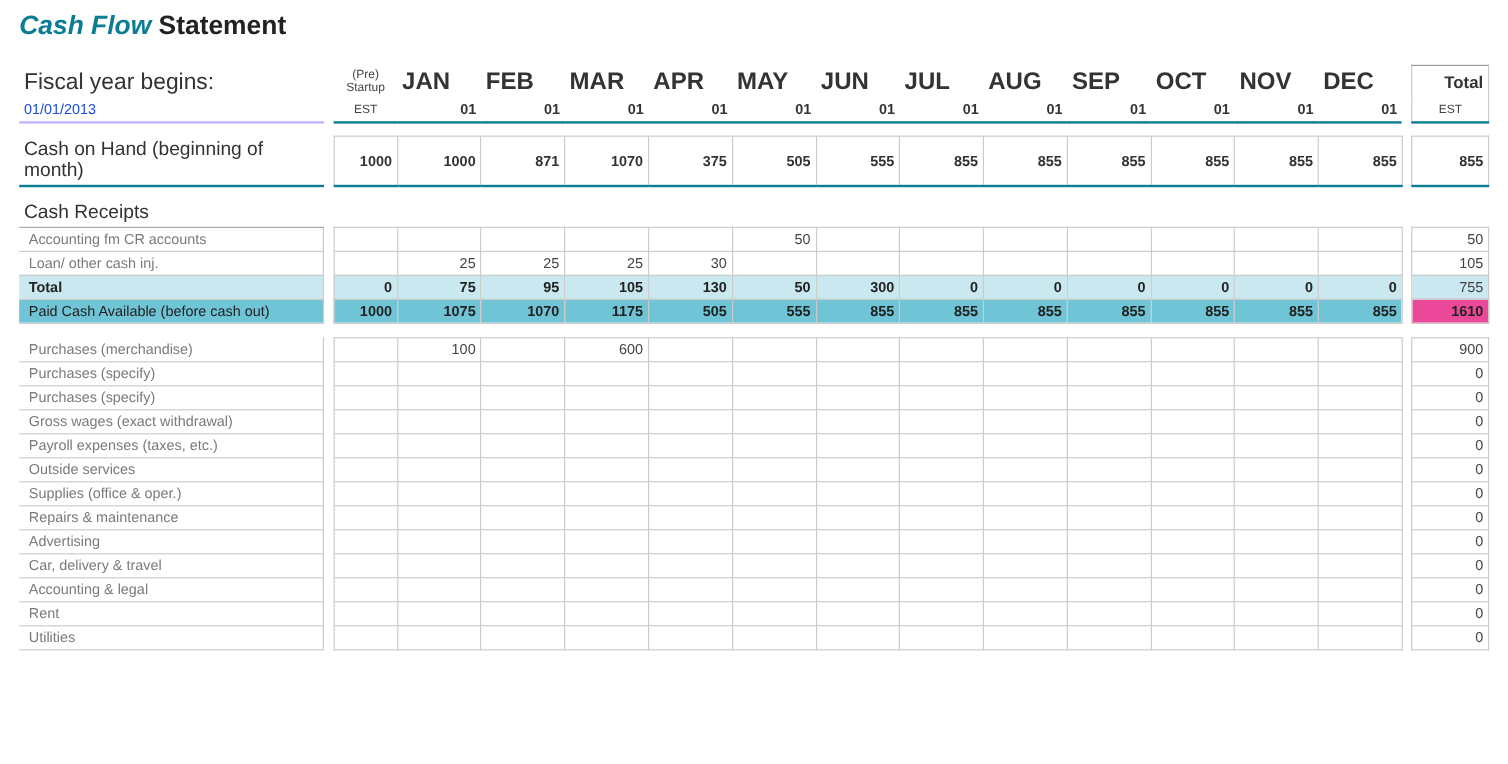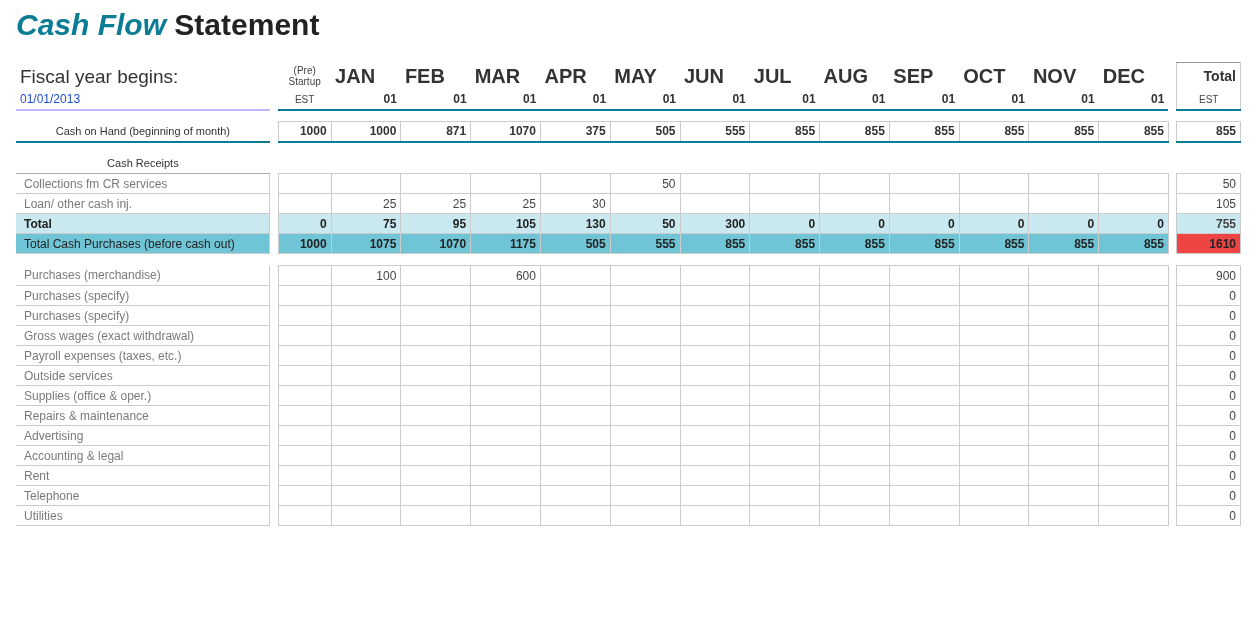--- a/index.html
+++ b/index.html
@@ -7,21 +7,21 @@
     margin: 0;
     padding: 8px 16px;
     font-family: Verdana, Geneva, Tahoma, sans-serif;
     font-size: 12px;
     color: #333;
     background: #fff;
     width: 1257px;
   }
   .title {
     font-family: "Trebuchet MS", Verdana, sans-serif;
-    font-size: 30px;
+    font-size: 22px;
     font-weight: bold;
     margin-bottom: 20px;
   }
   .title-cash { color: #0a7c94; font-style: italic; }
   .title-rest { color: #222; }
   table {
     border-collapse: collapse;
     width: 100%;
     table-layout: fixed;
   }
@@ -36,38 +36,38 @@
   .hdr-pre  { font-size: 10px; text-align: center; color:#444; line-height:1.1; }
   .hdr-est  { font-size: 10px; text-align: center; color:#444; border-bottom:2px solid #0a7c94;}
   .hdr-mon  { font-size: 20px; font-weight: bold; }
   .hdr-sub  { font-size: 12px; font-weight: bold; text-align: right; color:#333; border-bottom:2px solid #0a7c94;}
   .hdr-tot  { font-size: 14px; font-weight: bold; text-align: right; border-top:1px solid #999;}
   .hdr-tot-est { font-size:10px; text-align:center; color:#444; border-bottom:2px solid #0a7c94; border-left:1px solid #ccc; border-right:1px solid #ccc;}
   .hdr-tot-top { border-left:1px solid #ccc; border-right:1px solid #ccc;}
 
   tr.spacer td { height: 12px; }
 
-  .section-label { font-size: 11px;  border-bottom: 1px solid #aaa; text-align: center; }
+  .section-label { font-size: 16px;  border-bottom: 1px solid #aaa; }
   .item-label    { font-size: 12px; color:#7a7a7a; padding-left: 8px; border-bottom: 1px solid #ccc; border-right:1px solid #ccc;}
   .bold-label    { font-size: 12px; color:#222; font-weight:bold; padding-left:8px; border-bottom:1px solid #ccc; border-right:1px solid #ccc;}
   .tca-label     { font-size: 12px; color:#222; padding-left:8px; border-bottom:1px solid #ccc; border-right:1px solid #ccc; white-space:nowrap; overflow:hidden;}
 
   .cell    { text-align: right; border: 1px solid #ccc; font-size:12px; color:#444; }
   .cell-b  { text-align: right; border: 1px solid #ccc; font-size:12px; color:#222; font-weight:bold; }
   .tot-cell{ text-align: right; border: 1px solid #ccc; font-size:12px; color:#444; }
 
   tr.coh .section-label { border-bottom: 2px solid #0a7c94; }
   tr.coh .cell, tr.coh .tot-cell { border-bottom: 2px solid #0a7c94; font-weight:bold; color:#333;}
 
   tr.total-row td.cell-b, tr.total-row td.bold-label { background: #c9e8ef; }
-  tr.total-row td.tot-cell { background:#c9e8ef; font-weight:bold; }
+  tr.total-row td.tot-cell { background:#c9e8ef; font-weight:normal; }
   tr.tca-row td { background: #6fc4d6; }
   tr.tca-row td.gap { background: #fff; }
   tr.tca-row .cell-b, tr.tca-row .tot-cell { font-weight:bold; color:#222;}
-  tr.tca-row .tot-cell { background:#ef4444; }
+  tr.tca-row .tot-cell { background:#ec4899; }
 
   td.gap { border: none !important; background:#fff; }
 </style>
 </head>
 <body>
 
 <div class="title">
   <span class="title-cash">Cash Flow</span><span class="title-rest"> Statement</span>
 </div>
 
@@ -166,21 +166,21 @@
   <tr>
     <td class="section-label">Cash Receipts</td>
     <td class="gap"></td>
         <td colspan="13"></td>
         <td class="gap"></td>
         <td></td>
   </tr>
   </tbody>
     <tbody id="receipts-body">
       <tr>
-        <td class="item-label">Collections fm CR services</td>
+        <td class="item-label">Accounting fm CR accounts</td>
         <td class="gap"></td>
         <td class="cell"></td>
         <td class="cell"></td>
         <td class="cell"></td>
         <td class="cell"></td>
         <td class="cell"></td>
         <td class="cell">50</td>
         <td class="cell"></td>
         <td class="cell"></td>
         <td class="cell"></td>
@@ -225,21 +225,21 @@
     <td class="cell-b">0</td>
     <td class="cell-b">0</td>
     <td class="cell-b">0</td>
     <td class="cell-b">0</td>
     <td class="cell-b">0</td>
     <td class="cell-b">0</td>
     <td class="gap"></td>
     <td class="tot-cell">755</td>
   </tr>
   <tr class="tca-row">
-    <td class="tca-label">Total Cash Purchases (before cash out)</td>
+    <td class="tca-label">Paid Cash Available (before cash out)</td>
     <td class="gap"></td>
     <td class="cell-b">1000</td>
     <td class="cell-b">1075</td>
     <td class="cell-b">1070</td>
     <td class="cell-b">1175</td>
     <td class="cell-b">505</td>
     <td class="cell-b">555</td>
     <td class="cell-b">855</td>
     <td class="cell-b">855</td>
     <td class="cell-b">855</td>
@@ -422,20 +422,39 @@
         <td class="cell"></td>
         <td class="cell"></td>
         <td class="cell"></td>
         <td class="cell"></td>
         <td class="cell"></td>
         <td class="cell"></td>
         <td class="gap"></td>
         <td class="tot-cell">0</td>
       </tr>
       <tr>
+        <td class="item-label">Car, delivery &amp; travel</td>
+        <td class="gap"></td>
+        <td class="cell"></td>
+        <td class="cell"></td>
+        <td class="cell"></td>
+        <td class="cell"></td>
+        <td class="cell"></td>
+        <td class="cell"></td>
+        <td class="cell"></td>
+        <td class="cell"></td>
+        <td class="cell"></td>
+        <td class="cell"></td>
+        <td class="cell"></td>
+        <td class="cell"></td>
+        <td class="cell"></td>
+        <td class="gap"></td>
+        <td class="tot-cell">0</td>
+      </tr>
+      <tr>
         <td class="item-label">Accounting &amp; legal</td>
         <td class="gap"></td>
         <td class="cell"></td>
         <td class="cell"></td>
         <td class="cell"></td>
         <td class="cell"></td>
         <td class="cell"></td>
         <td class="cell"></td>
         <td class="cell"></td>
         <td class="cell"></td>
@@ -460,39 +479,20 @@
         <td class="cell"></td>
         <td class="cell"></td>
         <td class="cell"></td>
         <td class="cell"></td>
         <td class="cell"></td>
         <td class="cell"></td>
         <td class="gap"></td>
         <td class="tot-cell">0</td>
       </tr>
       <tr>
-        <td class="item-label">Telephone</td>
-        <td class="gap"></td>
-        <td class="cell"></td>
-        <td class="cell"></td>
-        <td class="cell"></td>
-        <td class="cell"></td>
-        <td class="cell"></td>
-        <td class="cell"></td>
-        <td class="cell"></td>
-        <td class="cell"></td>
-        <td class="cell"></td>
-        <td class="cell"></td>
-        <td class="cell"></td>
-        <td class="cell"></td>
-        <td class="cell"></td>
-        <td class="gap"></td>
-        <td class="tot-cell">0</td>
-      </tr>
-      <tr>
         <td class="item-label">Utilities</td>
         <td class="gap"></td>
         <td class="cell"></td>
         <td class="cell"></td>
         <td class="cell"></td>
         <td class="cell"></td>
         <td class="cell"></td>
         <td class="cell"></td>
         <td class="cell"></td>
         <td class="cell"></td>

